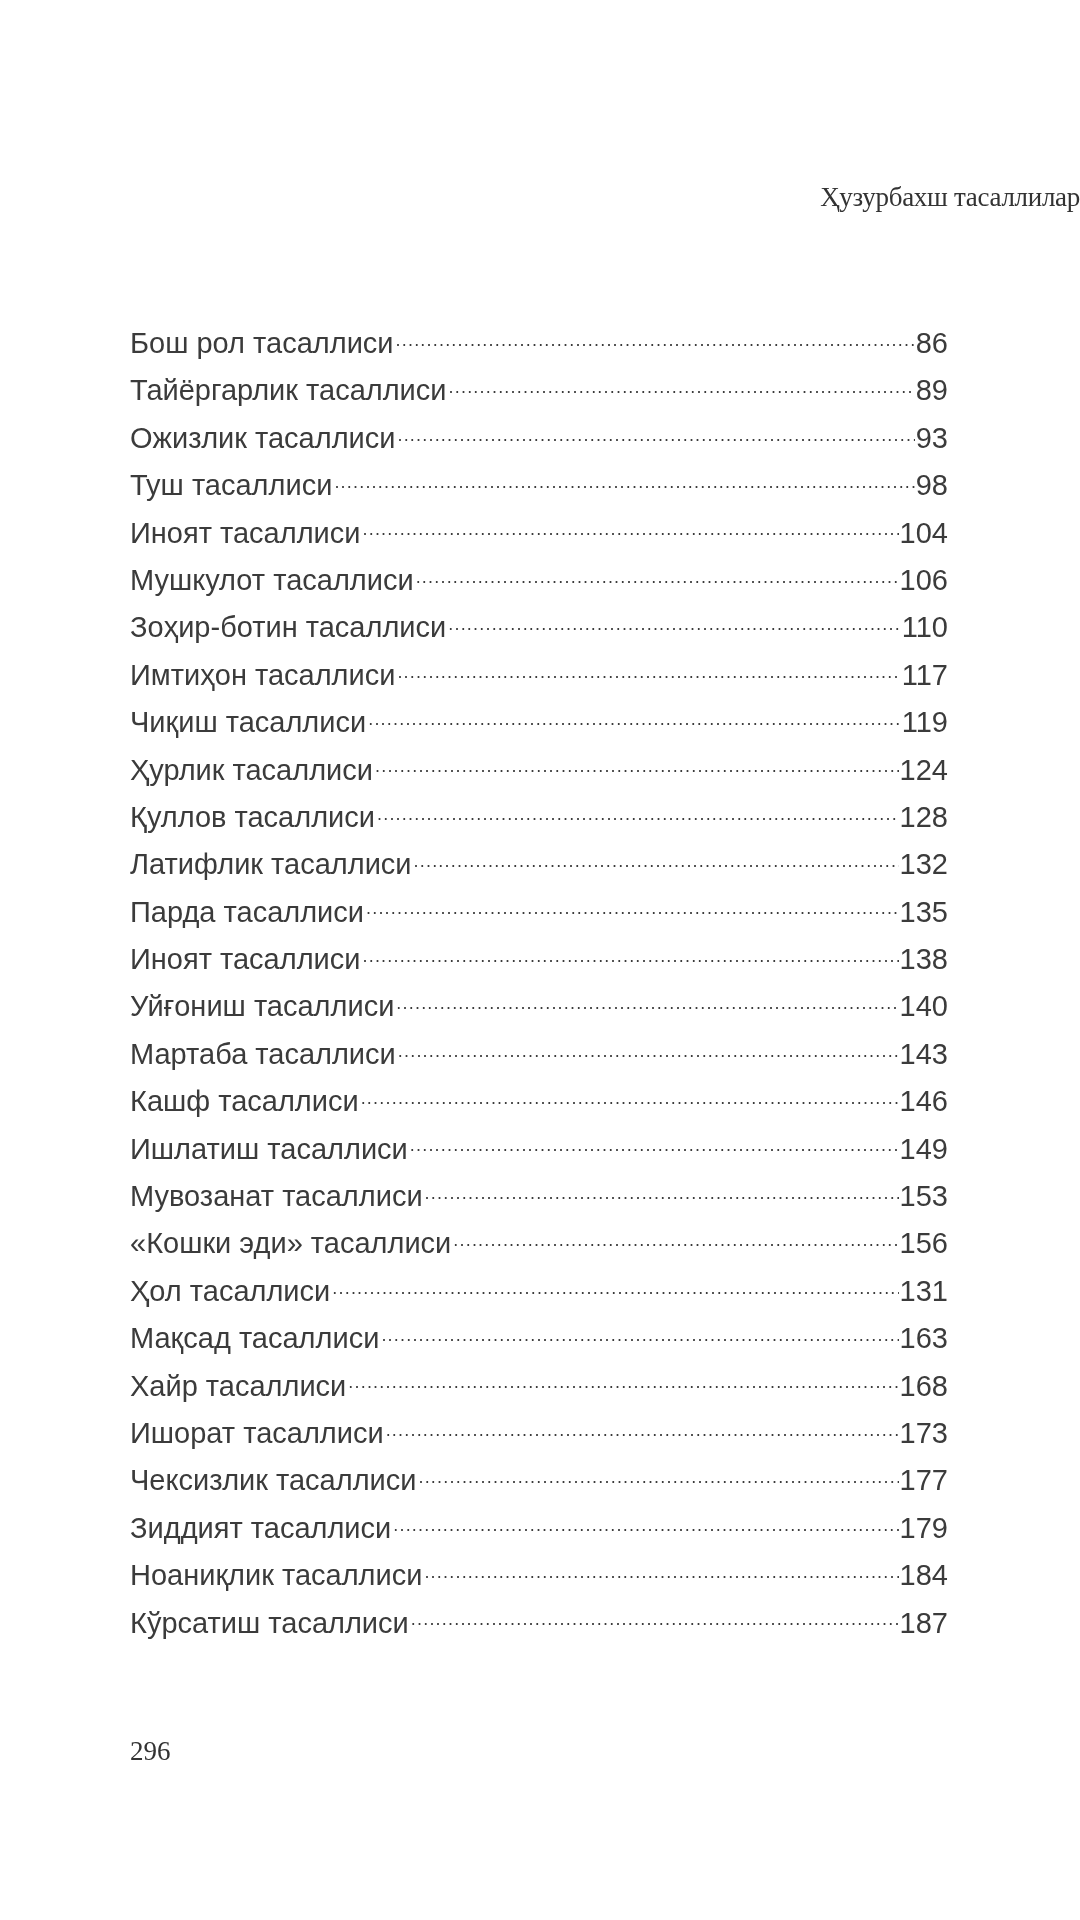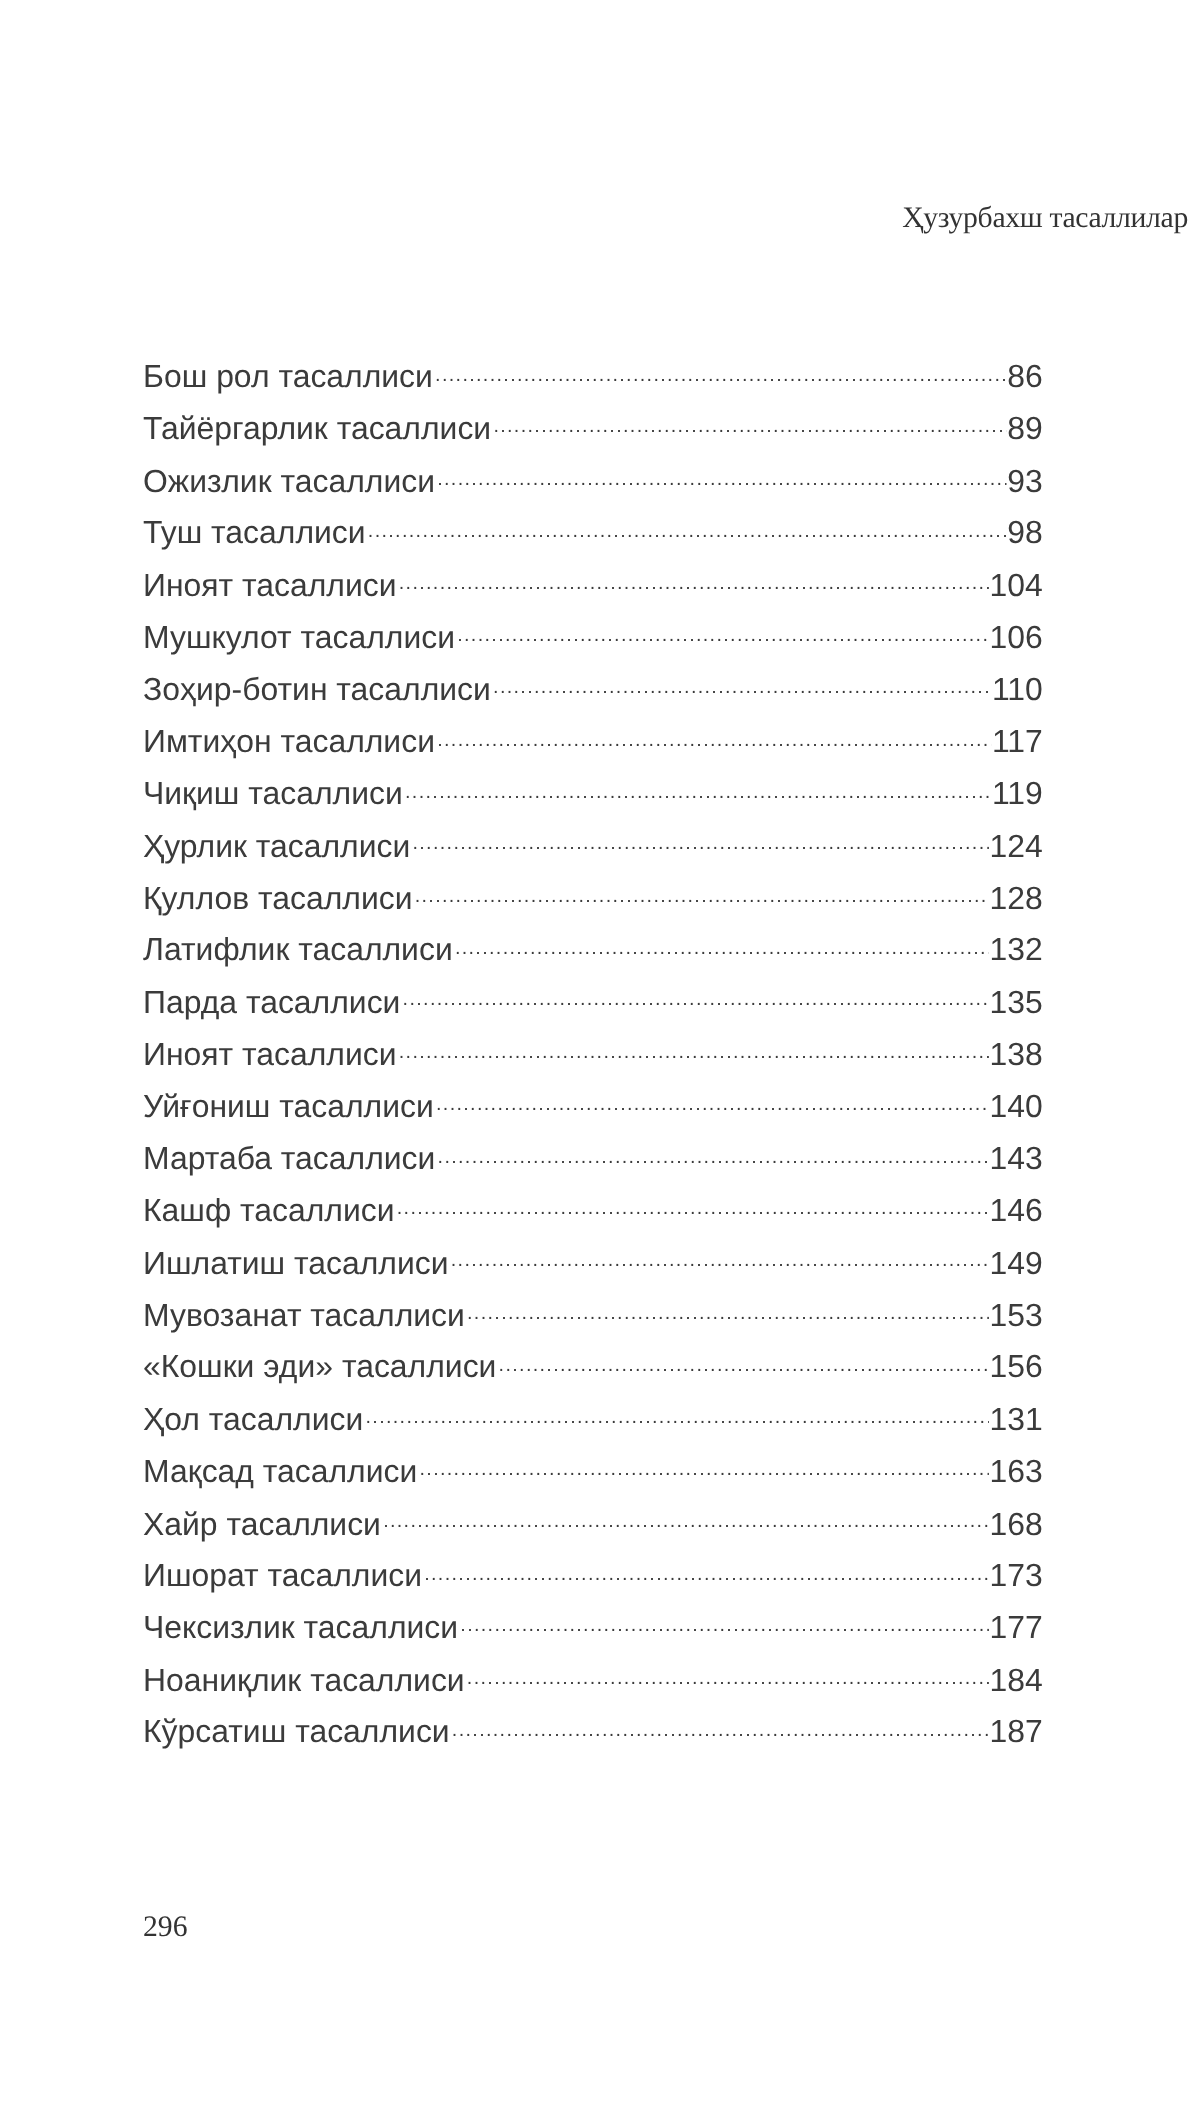--- a/index.html
+++ b/index.html
@@ -163,20 +163,25 @@
       <span class="toc-title">Ишорат тасаллиси</span>
       <span class="toc-leader"></span>
       <span class="toc-page">173</span>
     </li>
     <li class="toc-row">
       <span class="toc-title">Чексизлик тасаллиси</span>
       <span class="toc-leader"></span>
       <span class="toc-page">177</span>
     </li>
     <li class="toc-row">
+      <span class="toc-title">Зиддият тасаллиси</span>
+      <span class="toc-leader"></span>
+      <span class="toc-page">179</span>
+    </li>
+    <li class="toc-row">
       <span class="toc-title">Ноаниқлик тасаллиси</span>
       <span class="toc-leader"></span>
       <span class="toc-page">184</span>
     </li>
     <li class="toc-row">
       <span class="toc-title">Кўрсатиш тасаллиси</span>
       <span class="toc-leader"></span>
       <span class="toc-page">187</span>
     </li>
   </ul>

